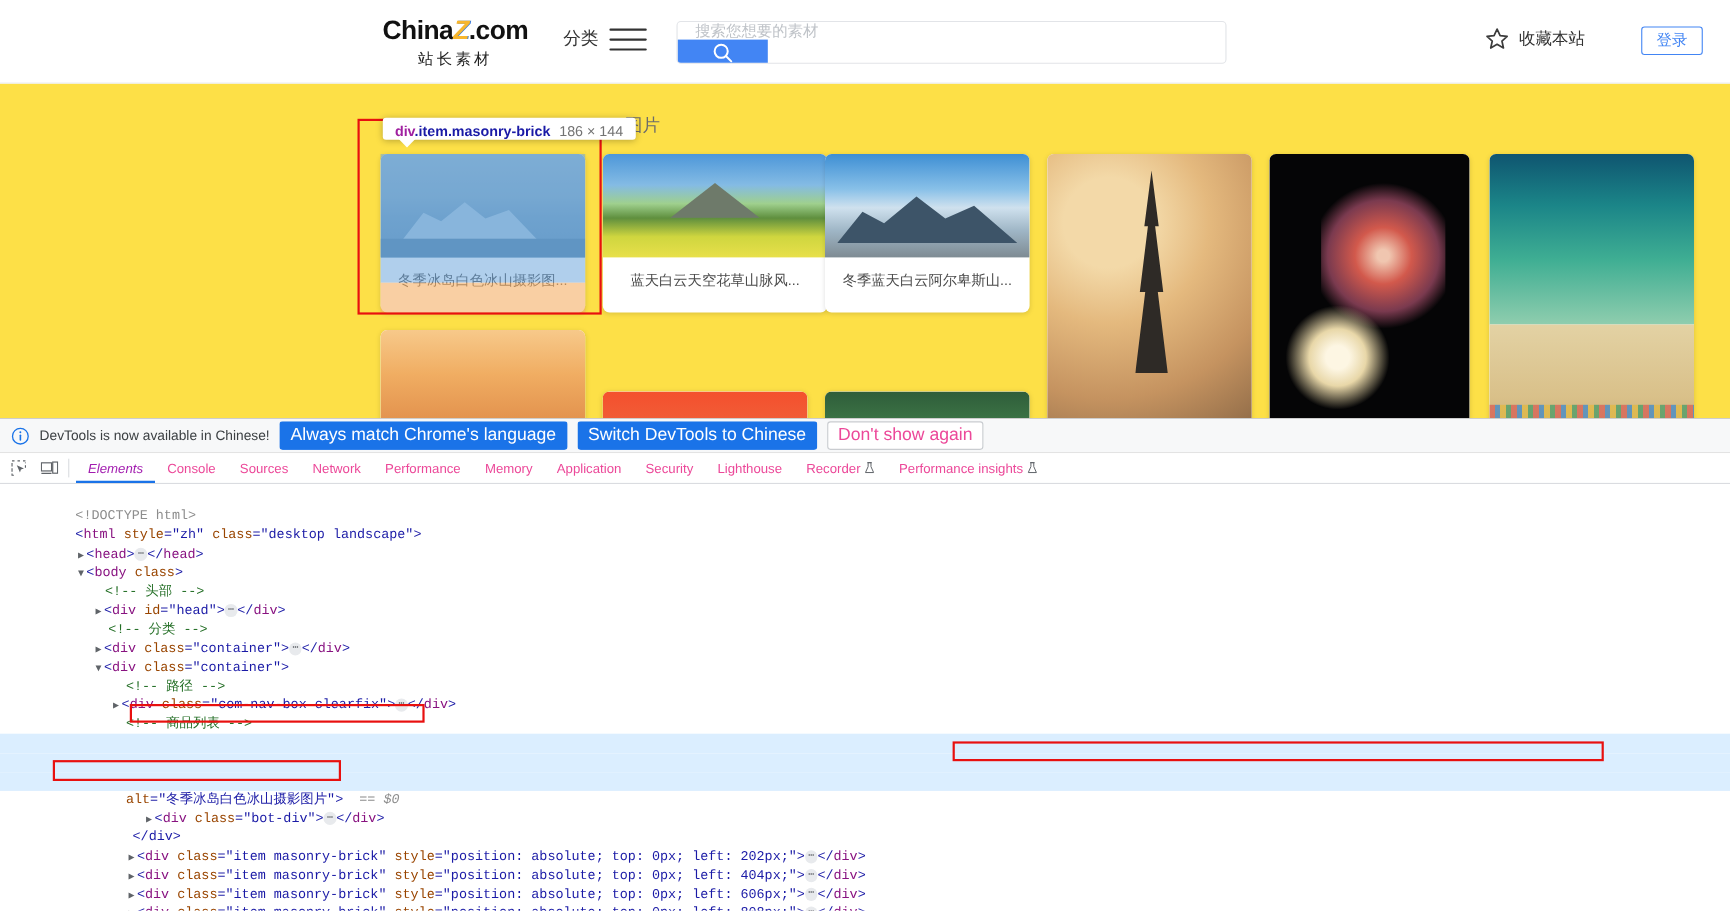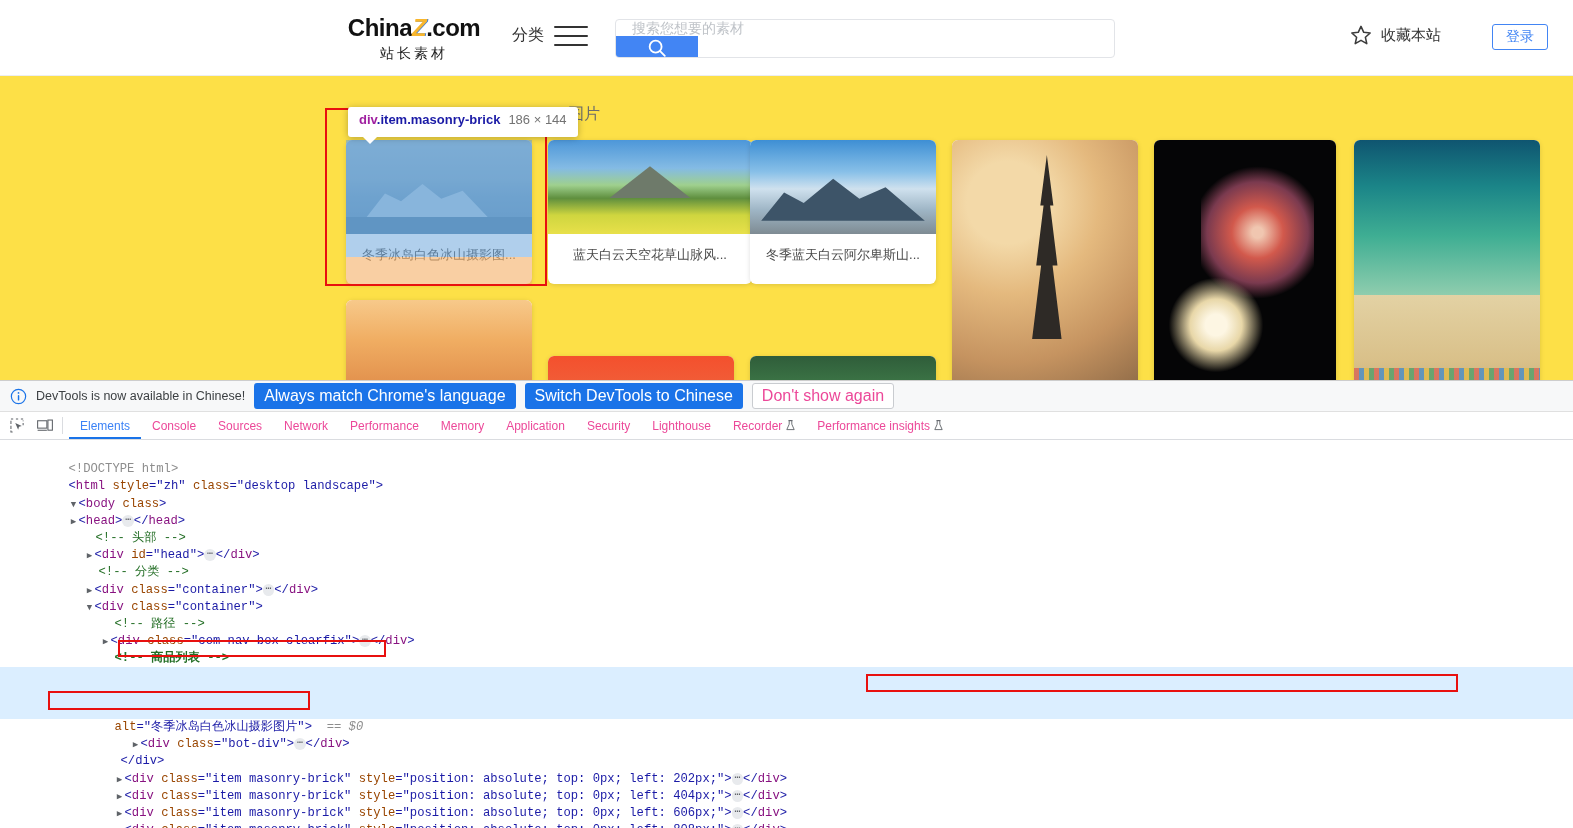--- a/index.html
+++ b/index.html
@@ -120,21 +120,21 @@
   }
   .inspect-box {
     position: absolute;
     border: 2px solid #e8100f;
     pointer-events: none;
   }
   .tooltip {
     position: absolute; left: 348px; top: 107px;
     background: #fff; border-radius: 3px;
     box-shadow: 0 1px 7px rgba(0,0,0,0.28);
-    padding: 5px 11px 10px 11px;
+    padding: 5px 11px 0 11px;
     font-size: 13px; white-space: nowrap;
     font-family: "Liberation Sans", "DejaVu Sans", sans-serif;
     z-index: 40;
   }
   .tooltip .tag { color: #a020a0; font-weight: bold; }
   .tooltip .cls { color: #1a1aa6; font-weight: bold; }
   .tooltip .dims { color: #737373; margin-left: 8px; font-weight: normal; }
   .tooltip:after {
     content: ""; position: absolute; left: 14px; bottom: -7px;
     border-left: 8px solid transparent; border-right: 8px solid transparent;
@@ -171,21 +171,21 @@
   .tb-ico {
     width: 27px; display: flex; align-items: center; justify-content: center;
     cursor: pointer;
   }
   .tb-sep { width: 1px; background: #dadce0; margin: 5px 6px 5px 4px; }
   .dt-tab {
     display: flex; align-items: center; padding: 0 11px;
     font-size: 12px; color: #ec4899; cursor: pointer;
     white-space: nowrap; gap: 4px;
   }
-  .dt-tab.active { color: #3b82f6; box-shadow: inset 0 -2px 0 #1a73e8; }
+  .dt-tab.active { color: #a21caf; box-shadow: inset 0 -2px 0 #1a73e8; font-style: italic; }
 
   .dom-tree {
     position: relative;
     height: 389px; overflow: hidden;
     font-family: "Liberation Mono", "DejaVu Sans Mono", monospace;
     font-size: 12.2px; line-height: 17.2px;
     color: #222; padding-top: 4px;
     background: #fff;
   }
   .ln { white-space: pre; position: relative; height: 17.2px; }
@@ -414,25 +414,25 @@
 
       <div class="ln" style="padding-left:10px;">
         <span class="t-doctype">&lt;!DOCTYPE html&gt;</span>
       </div>
 
       <div class="ln" style="padding-left:10px;">
         <span class="t-punct">&lt;</span><span class="t-tag">html</span><span> </span><span class="t-attr">style</span><span class="t-punct">=</span><span class="t-val">"zh"</span><span> </span><span class="t-attr">class</span><span class="t-punct">=</span><span class="t-val">"desktop landscape"</span><span class="t-punct">&gt;</span>
       </div>
 
       <div class="ln" style="padding-left:10px;">
+        <span class="tri closed"></span><span class="t-punct">&lt;</span><span class="t-tag">head</span><span class="t-punct">&gt;</span><span class="ellip">⋯</span><span class="t-punct">&lt;/</span><span class="t-tag">head</span><span class="t-punct">&gt;</span>
+      </div>
+
+      <div class="ln" style="padding-left:10px;">
         <span class="tri open"></span><span class="t-punct">&lt;</span><span class="t-tag">body</span><span> </span><span class="t-attr">class</span><span class="t-punct">&gt;</span>
-      </div>
-
-      <div class="ln" style="padding-left:10px;">
-        <span class="tri closed"></span><span class="t-punct">&lt;</span><span class="t-tag">head</span><span class="t-punct">&gt;</span><span class="ellip">⋯</span><span class="t-punct">&lt;/</span><span class="t-tag">head</span><span class="t-punct">&gt;</span>
       </div>
 
       <div class="ln" style="padding-left:37px;">
         <span class="t-comment">&lt;!-- 头部 --&gt;</span>
       </div>
 
       <div class="ln" style="padding-left:26px;">
         <span class="tri closed"></span><span class="t-punct">&lt;</span><span class="t-tag">div</span><span> </span><span class="t-attr">id</span><span class="t-punct">=</span><span class="t-val">"head"</span><span class="t-punct">&gt;</span><span class="ellip">⋯</span><span class="t-punct">&lt;/</span><span class="t-tag">div</span><span class="t-punct">&gt;</span>
       </div>
 
@@ -449,21 +449,21 @@
       </div>
 
       <div class="ln" style="padding-left:56px;">
         <span class="t-comment">&lt;!-- 路径 --&gt;</span>
       </div>
 
       <div class="ln" style="padding-left:42px;">
         <span class="tri closed"></span><span class="t-punct">&lt;</span><span class="t-tag">div</span><span> </span><span class="t-attr">class</span><span class="t-punct">=</span><span class="t-val">"com-nav-box clearfix"</span><span class="t-punct">&gt;</span><span class="ellip">⋯</span><span class="t-punct">&lt;/</span><span class="t-tag">div</span><span class="t-punct">&gt;</span>
       </div>
 
-      <div class="ln" style="padding-left:56px;font-weight:bold;">
+      <div class="ln" style="padding-left:56px;">
         <span class="t-comment">&lt;!-- 商品列表 --&gt;</span>
       </div>
 
       <div class="ln" style="padding-left:42px;">
         <span class="tri open"></span><span class="t-punct">&lt;</span><span class="t-tag">div</span><span> </span><span class="t-attr">class</span><span class="t-punct">=</span><span class="t-val">"tupian-list com-img-txt-list masonry"</span><span> </span><span class="t-attr">data-waterfall</span><span class="t-punct">=</span><span class="t-val">"true"</span><span> </span><span class="t-attr">js-do</span><span class="t-punct">=</span><span class="t-val">"goPage"</span><span> </span><span class="t-attr">data-marginr</span><span class="t-punct">=</span><span class="t-val">"16"</span><span> </span><span class="t-attr">style</span><span class="t-punct">=</span><span class="t-val">"position: relative; height: 1979px;"</span><span class="t-punct">&gt;</span>
       </div>
 
       <div class="ln sel" style="padding-left:56px;">
         <span class="tri open"></span><span class="t-punct">&lt;</span><span class="t-tag">div</span><span> </span><span class="t-attr">class</span><span class="t-punct">=</span><span class="t-val">"item masonry-brick"</span><span> </span><span class="t-attr">style</span><span class="t-punct">=</span><span class="t-val">"position: absolute; top: 0px; left: 0px;"</span><span class="t-punct">&gt;</span>
       </div>

